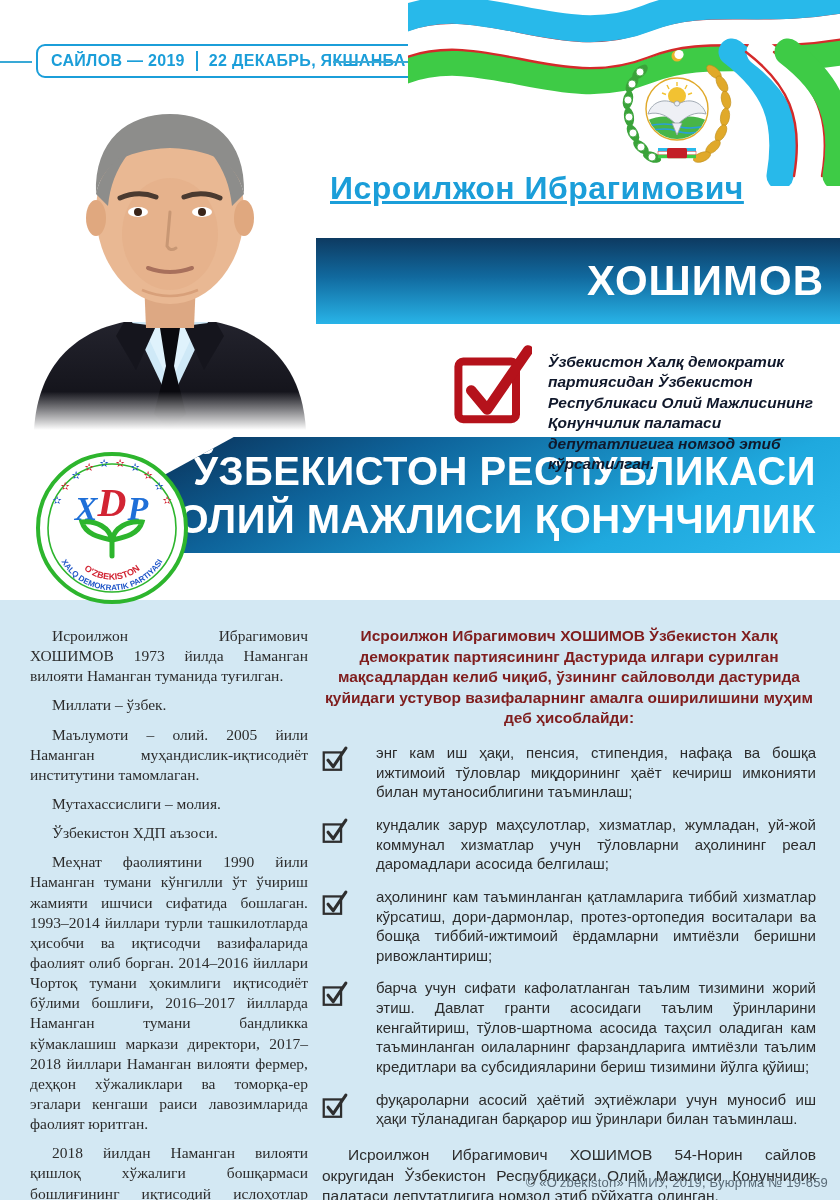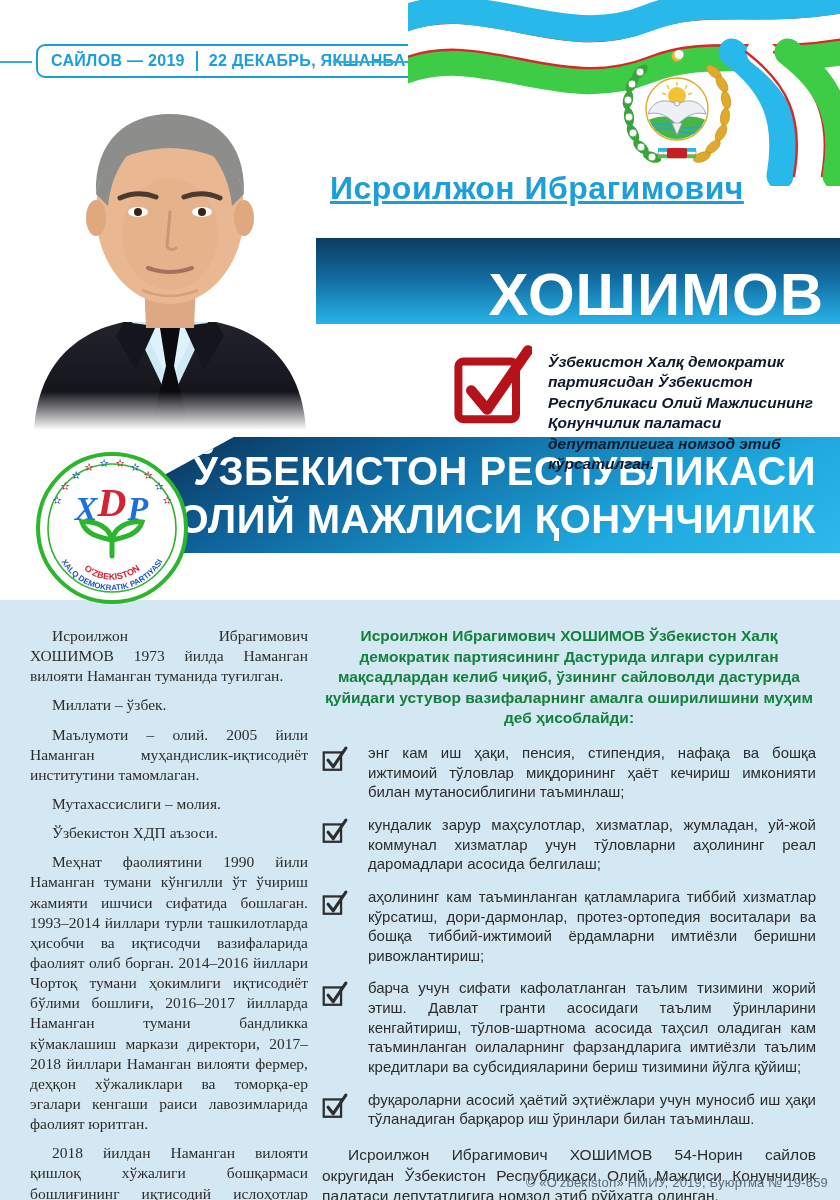--- a/index.html
+++ b/index.html
@@ -22,44 +22,44 @@
   .emblem{position:absolute;left:616px;top:48px;width:122px;height:122px;}
 
   
   .portrait{position:absolute;left:24px;top:84px;width:292px;height:346px;z-index:3;}
 
   
   .firstname{position:absolute;left:330px;top:170px;width:496px;text-align:left;
              font-size:32px;font-weight:bold;color:var(--accent);z-index:2;letter-spacing:.5px;text-decoration:underline;}
   .nameband{position:absolute;left:138px;right:0;top:238px;height:86px;border-radius:10px 0 0 10px;
             background:linear-gradient(180deg,#0d3a61 0%,#11699e 45%,#28b4e8 100%);z-index:1;}
-  .lastname{position:absolute;right:16px;top:14px;height:86px;line-height:86px;color:#fff;
-            font-size:60px;font-weight:bold;letter-spacing:1px;}
+  .lastname{position:absolute;right:16px;top:0;height:86px;line-height:86px;color:#fff;
+            font-size:42px;font-weight:bold;letter-spacing:1px;}
 
   
   .nomination{position:absolute;left:452px;top:344px;width:382px;display:flex;gap:16px;z-index:2;}
   .redcheck{flex:0 0 80px;height:80px;}
   .nomination .txt{font-size:15.5px;line-height:1.32;font-weight:bold;font-style:italic;color:#10182b;padding-top:8px;}
 
   
   .banner{position:absolute;left:155px;right:0;top:437px;height:116px;z-index:1;
           background:linear-gradient(155deg,#0a3158 0%,#0e639a 30%,#1fa9de 72%,#2db9ec 100%);
           clip-path:polygon(0 37%,11.5% 0,100% 0,100% 100%,0 100%);}
   .banner .btxt{position:absolute;right:24px;top:10px;text-align:right;color:#fff;
           font-size:40px;font-weight:bold;line-height:1.2;letter-spacing:.5px;}
   .partylogo{position:absolute;left:34px;top:450px;width:156px;height:156px;z-index:4;}
 
   
   .content{position:absolute;left:0;top:600px;width:840px;height:600px;background:var(--contentbg);}
   .col-left{position:absolute;left:30px;top:26px;width:278px;}
   .col-right{position:absolute;left:322px;top:26px;width:494px;}
   .col-left p{font-size:15.5px;line-height:1.3;color:var(--ink);text-align:justify;
               text-indent:22px;margin-bottom:9px;font-family:Liberation Serif, serif;}
-  .intro{font-size:15.5px;line-height:1.33;font-weight:bold;color:#15803d;text-align:center;margin-bottom:14px;}
-  .pitem{display:flex;gap:20px;margin-bottom:13px;}
+  .intro{font-size:15.5px;line-height:1.33;font-weight:bold;color:#7f1d1d;text-align:center;margin-bottom:14px;}
+  .pitem{display:flex;gap:28px;margin-bottom:13px;}
   .pitem .cbx{flex:0 0 26px;padding-top:1px;}
   .pitem .itxt{font-size:15px;line-height:1.31;color:var(--ink);text-align:justify;}
   .conclusion{font-size:15.5px;line-height:1.33;color:var(--ink);text-align:justify;text-indent:26px;margin-top:16px;}
   .imprint{position:absolute;right:12px;bottom:10px;font-size:13px;color:#5a6b77;letter-spacing:.2px;}
 </style>
 </head>
 <body>
 
 <div class="page">
 

